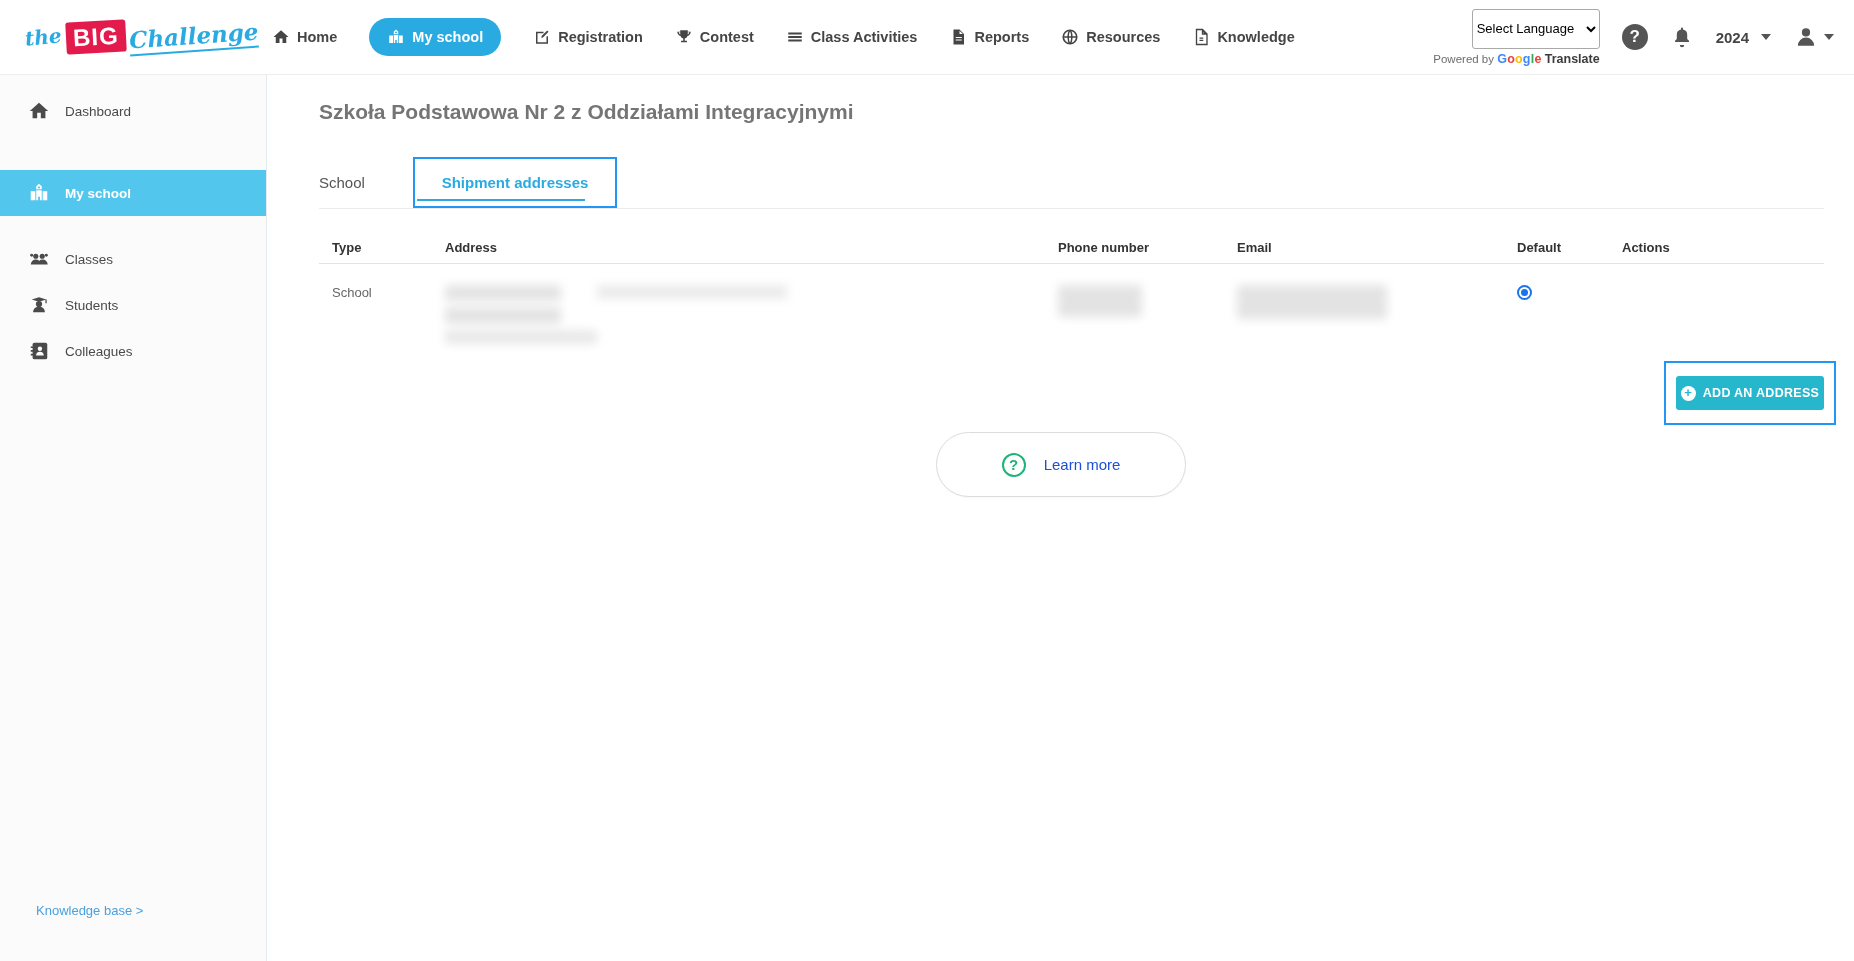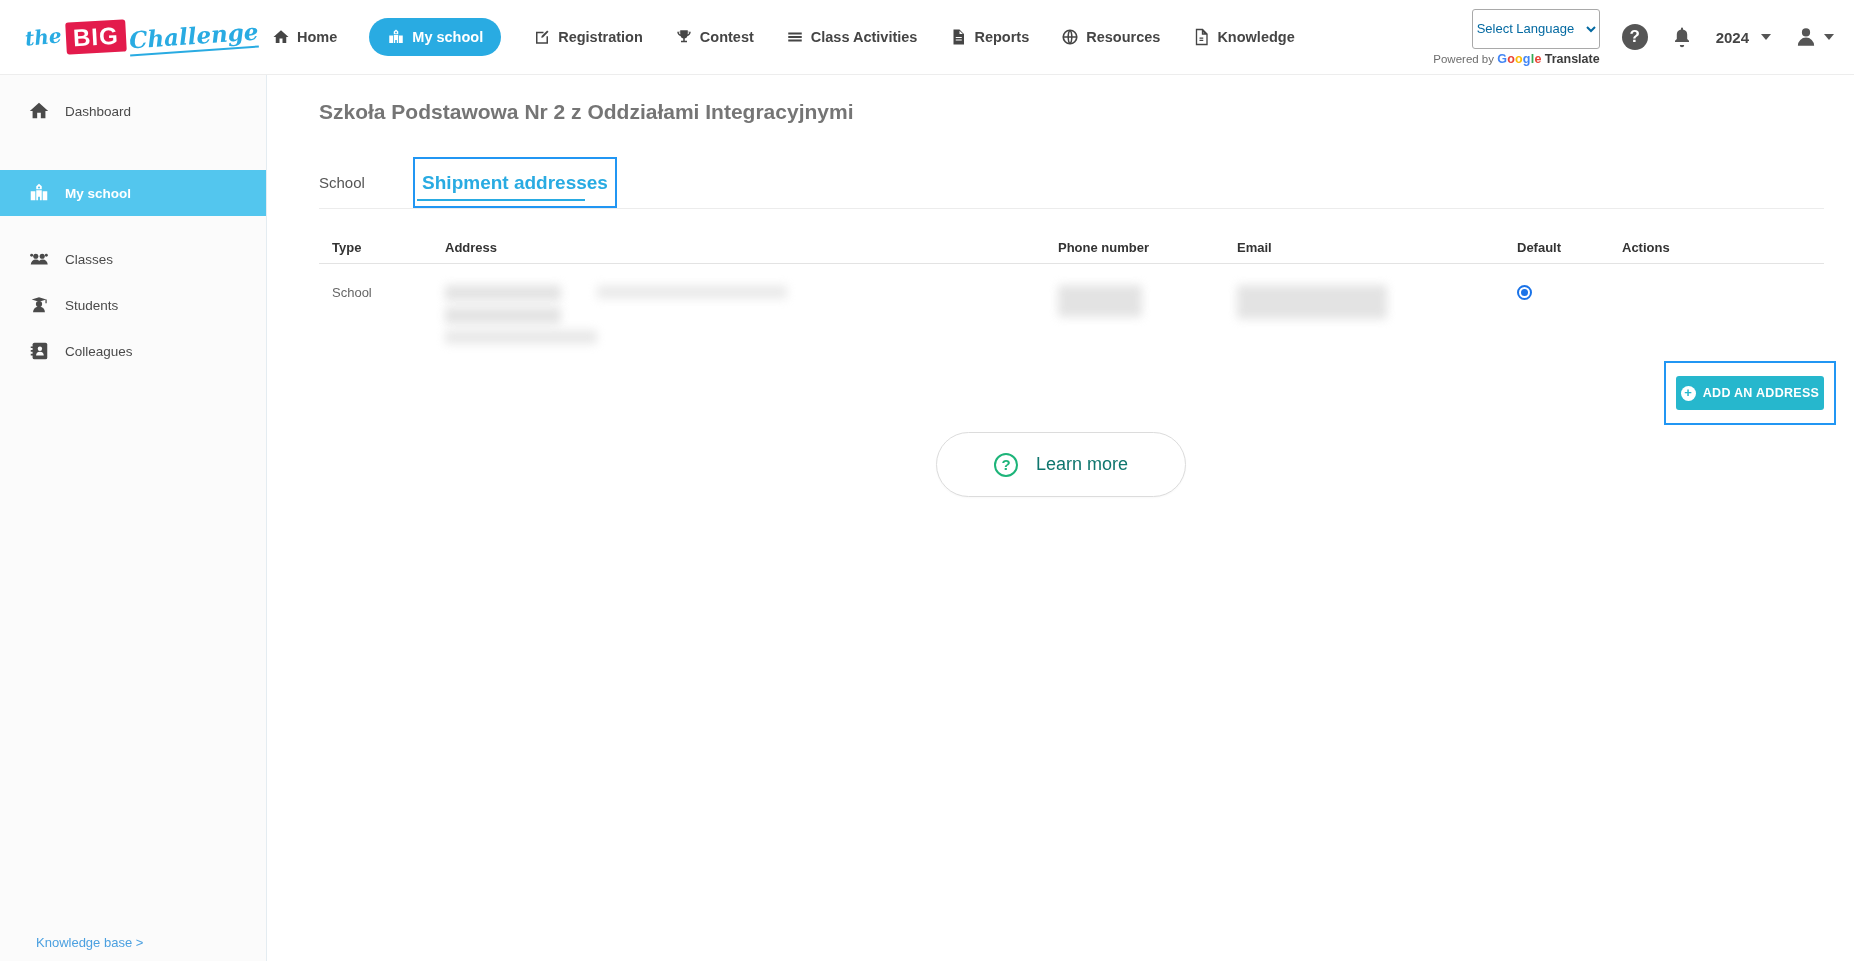--- a/index.html
+++ b/index.html
@@ -15,69 +15,69 @@
   .logo .big { background:#e31b4c; color:#fff; font-weight:bold; font-size:24px; letter-spacing:1px; padding:2px 7px; border-radius:3px; transform:rotate(-3deg); font-family:"Liberation Sans", sans-serif; }
   .logo .challenge { font-size:23px; border-bottom:2px solid #29abe2; padding-bottom:1px; transform:rotate(-4deg); }
 
   nav.mainnav { display:flex; align-items:center; gap:32px; margin-left:22px; }
   .navitem { display:flex; align-items:center; gap:7px; font-size:14.5px; font-weight:bold; color:#454545; cursor:pointer; white-space:nowrap; }
   .navitem svg { width:18px; height:18px; fill:currentColor; flex:0 0 auto; }
   .navitem.active { background:#29abe2; color:#fff; padding:10px 18px; border-radius:22px; }
 
   .topbar-right { margin-left:auto; display:flex; align-items:center; gap:22px; }
   .lang-widget { display:flex; flex-direction:column; align-items:flex-end; gap:3px; }
-  .lang-widget select { width:128px; height:40px; font-size:13px; color:#0369a1; border:1px solid #a9a9a9; border-radius:3px; background:#fff; }
+  .lang-widget select { width:128px; height:40px; font-size:13px; color:#000000; border:1px solid #a9a9a9; border-radius:3px; background:#fff; }
   .poweredby { font-size:11.5px; color:#6d6d6d; white-space:nowrap; }
   .poweredby .gword { font-weight:bold; font-size:12.5px; letter-spacing:.2px; }
   .poweredby .translate { color:#3c3c3c; font-weight:bold; font-size:12.5px; }
   .help-circle { width:26px; height:26px; border-radius:50%; background:#555; color:#fff; font-weight:bold; font-size:17px; display:flex; align-items:center; justify-content:center; cursor:pointer; }
   .bell { width:24px; height:24px; color:#555; cursor:pointer; }
   .bell svg { width:24px; height:24px; fill:currentColor; }
   .year-dd { display:flex; align-items:center; gap:12px; font-size:15px; font-weight:bold; color:#454545; cursor:pointer; }
   .caret { width:0; height:0; border-left:5px solid transparent; border-right:5px solid transparent; border-top:6px solid #555; }
   .avatar-dd { display:flex; align-items:center; gap:5px; cursor:pointer; color:#555; }
   .avatar-dd svg { width:26px; height:26px; fill:currentColor; }
 
   
   .shell { flex:1; display:flex; min-height:0; }
   .sidebar { width:267px; flex:0 0 267px; background:#fbfbfb; border-right:1px solid #e4ecf1; position:relative; }
   .side-item { position:absolute; left:0; right:0; display:flex; align-items:center; gap:15px; padding-left:28px; color:#4a4a4a; font-size:13.5px; cursor:pointer; }
   .side-item svg { width:22px; height:22px; fill:currentColor; flex:0 0 auto; }
   .side-item.active { background:#53c6ee; color:#fff; font-weight:bold; }
-  .kb-link { position:absolute; left:36px; top:860px; font-size:13px; color:#4ba0e0; cursor:pointer; }
+  .kb-link { position:absolute; left:36px; top:828px; font-size:13px; color:#4ba0e0; cursor:pointer; }
 
   .main { flex:1; position:relative; background:#fff; }
   .page-title { position:absolute; left:52px; top:25px; font-size:21px; color:#757575; }
 
   
   .tabs-divider { position:absolute; left:52px; right:30px; top:133px; border-bottom:1px solid #ececec; }
   .tab-plain { position:absolute; left:52px; top:82px; height:51px; width:92px; display:flex; align-items:center; font-size:15px; color:#555; cursor:pointer; }
   .tab-active-box { position:absolute; left:146px; top:82px; width:204px; height:51px; border:2px solid #2196f3; background:#fff; display:flex; align-items:center; justify-content:center; cursor:pointer; }
-  .tab-active-label { color:#29abe2; font-weight:bold; font-size:19px; }
+  .tab-active-label { color:#29abe2; font-weight:bold; font-size:15px; }
   .tab-underline { position:absolute; left:2px; bottom:5px; width:168px; height:2px; background:#29abe2; }
 
   
   .tbl-header { position:absolute; left:65px; top:156px; right:30px; display:grid; grid-template-columns:113px 613px 179px 280px 105px 1fr; align-items:center; height:32px; font-size:13px; font-weight:bold; color:#333; }
   .tbl-header-border { position:absolute; left:52px; right:30px; top:188px; border-bottom:1px solid #e3e3e3; }
   .tbl-row { position:absolute; left:65px; top:196px; right:30px; display:grid; grid-template-columns:113px 613px 179px 280px 105px 1fr; font-size:13px; color:#666; }
   .cell { padding-top:14px; }
   .blur-line { display:flex; gap:36px; }
   .blur-block { background:#cdcdcd; filter:blur(5px); opacity:.55; border-radius:2px; }
   .radio { width:15px; height:15px; border:2px solid #1a73e8; border-radius:50%; display:flex; align-items:center; justify-content:center; margin-top:14px; cursor:pointer; }
   .radio .dot { width:7px; height:7px; background:#1a73e8; border-radius:50%; }
 
   
   .add-outline { position:absolute; left:1397px; top:286px; width:172px; height:64px; border:2px solid #2196f3; background:#fff; display:flex; align-items:center; justify-content:center; }
   .add-btn { width:148px; height:34px; background:#26b7cd; border:none; border-radius:3px; color:#fff; font-weight:bold; font-size:12.5px; letter-spacing:.3px; display:flex; align-items:center; justify-content:center; gap:7px; cursor:pointer; font-family:"Liberation Sans", sans-serif; }
   .plus-circle { width:15px; height:15px; border-radius:50%; background:#fff; color:#26b7cd; font-weight:bold; font-size:13px; line-height:14px; display:flex; align-items:center; justify-content:center; }
 
   
   .learn-more { position:absolute; left:669px; top:357px; width:250px; height:65px; border:1px solid #dcdcdc; border-radius:33px; background:#fff; display:flex; align-items:center; justify-content:center; gap:18px; cursor:pointer; box-shadow:0 1px 2px rgba(0,0,0,.03); }
   .q-green { width:24px; height:24px; border:2px solid #1db479; border-radius:50%; color:#1db479; font-weight:bold; font-size:15px; display:flex; align-items:center; justify-content:center; }
-  .learn-more .lbl { font-size:18px; color:#0f766e; }
+  .learn-more .lbl { font-size:15px; color:#1d4ed8; }
 </style>
 </head>
 <body>
 
 <div class="app">
 
   <header class="topbar">
     <div class="logo">
       <span class="script the">the</span>
       <span class="big">BIG</span>

